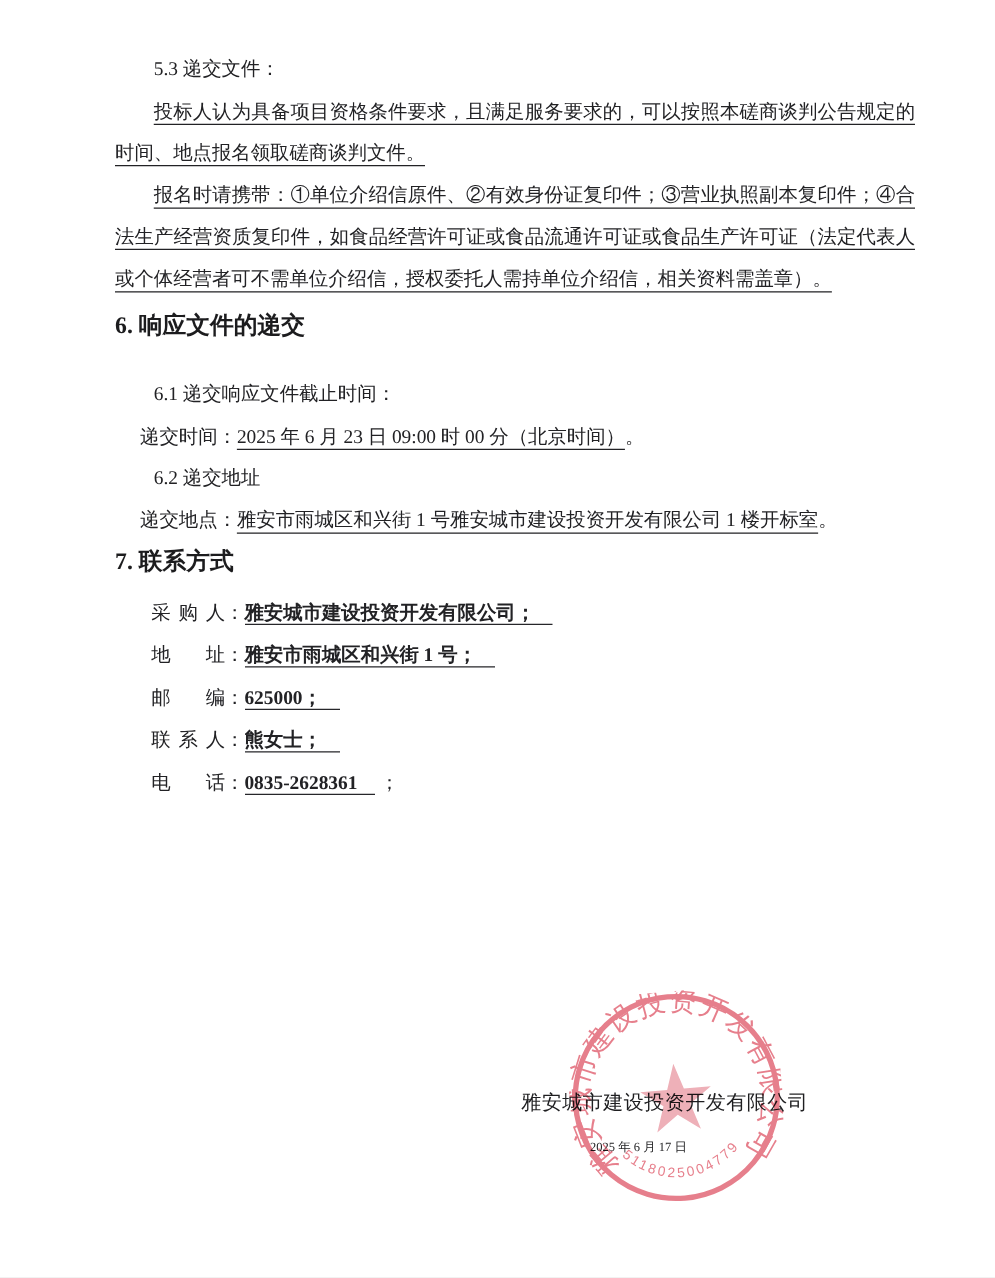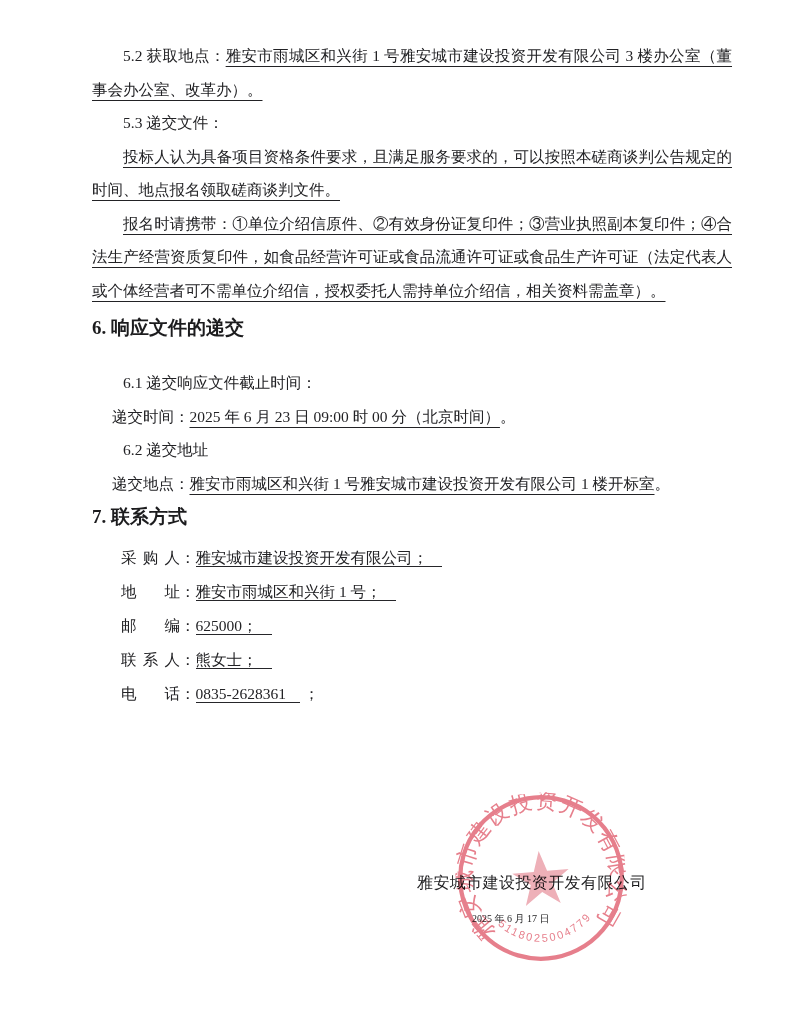--- a/index.html
+++ b/index.html
@@ -47,20 +47,21 @@
   .clabel{
     display:inline-block;
     width:59px;
     text-align:justify;
     text-align-last:justify;
     vertical-align:bottom;
   }
   .cvalue{
     border-bottom:1.5px solid #26262a;
     padding-right:14px;
+    font-weight:bold;
   }
   .sig-company{
     position:absolute;
     left:417px;top:874px;
     font-size:16px;
     line-height:17px;
     letter-spacing:0.4px;
     color:#1e1e20;
     z-index:2;
   }
@@ -84,21 +85,20 @@
   .seal text{
     font-family:"Liberation Sans","DejaVu Sans",sans-serif;
   }
 </style>
 </head>
 <body>
 
 <div class="page">
   <div class="content">
 
-    <p class="para ind2"><span>5.2 获取地点：</span><span class="ul">雅安市雨城区和兴街 1 号雅安城市建设投资开发有限公司 3 楼办公室（董事会办公室、改革办）。</span></p>
 
     <p class="para ind2"><span>5.3 递交文件：</span></p>
 
     <p class="para ind2 ul">投标人认为具备项目资格条件要求，且满足服务要求的，可以按照本磋商谈判公告规定的时间、地点报名领取磋商谈判文件。</p>
 
     <p class="para ind2 ul">报名时请携带：①单位介绍信原件、②有效身份证复印件；③营业执照副本复印件；④合法生产经营资质复印件，如食品经营许可证或食品流通许可证或食品生产许可证（法定代表人或个体经营者可不需单位介绍信，授权委托人需持单位介绍信，相关资料需盖章）。</p>
 
 
     <h2 class="sec sec6">6. 响应文件的递交</h2>
 

